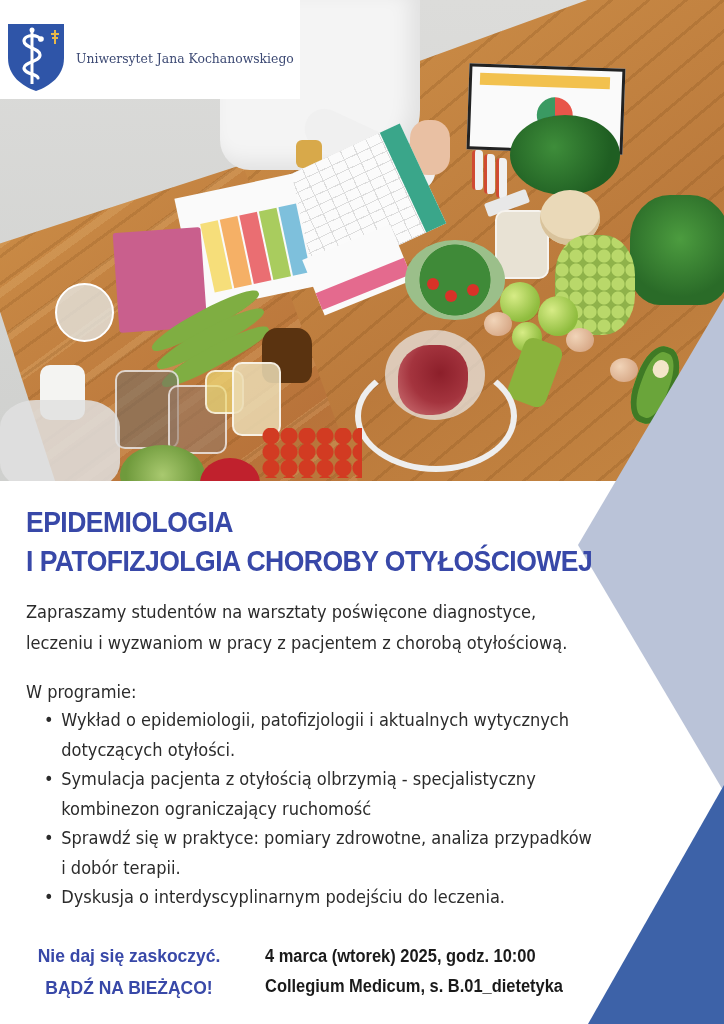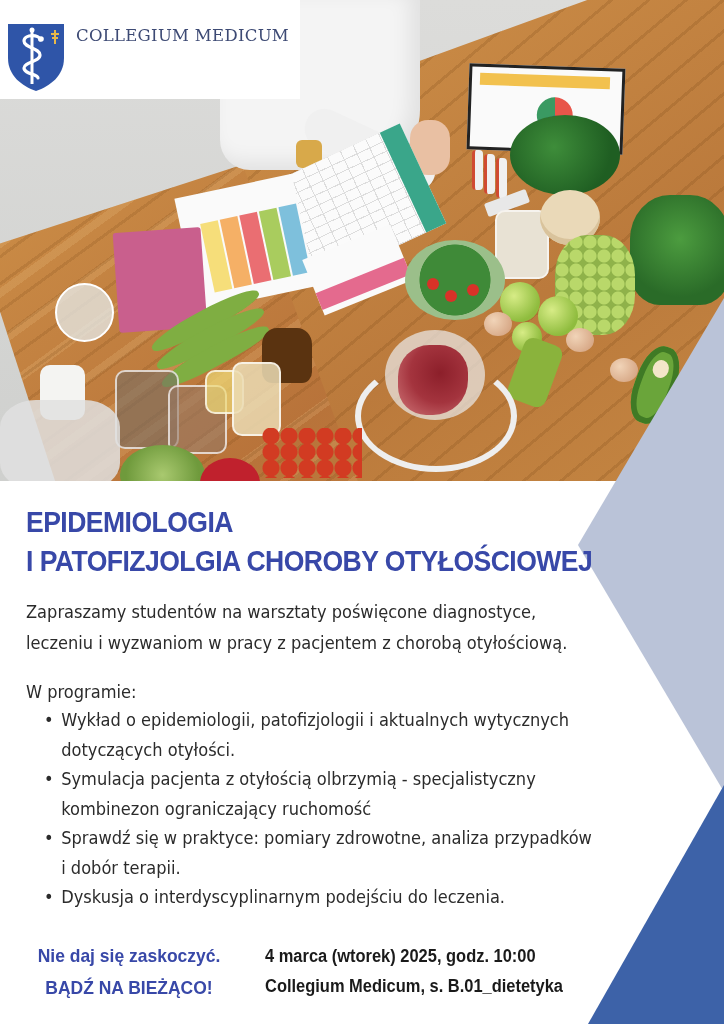--- a/index.html
+++ b/index.html
@@ -213,21 +213,21 @@
     <line x1="26" y1="8" x2="26" y2="62" stroke="#ffffff" stroke-width="3"></line>
     <circle cx="26" cy="8" r="2.5" fill="#ffffff"></circle>
     <path d="M34 18 C34 12 18 12 18 19 C18 26 34 26 34 33 C34 40 18 40 18 46 C18 52 32 52 32 56" stroke="#ffffff" stroke-width="3.2" fill="none" stroke-linecap="round"></path>
     <circle cx="35" cy="17" r="2.8" fill="#ffffff"></circle>
     <g stroke="#e8b84a" stroke-width="2">
       <line x1="49" y1="8" x2="49" y2="22"></line>
       <line x1="45" y1="12" x2="53" y2="12"></line>
       <line x1="46" y1="16" x2="52" y2="16"></line>
     </g>
   </svg>
-  <div class="logo-title">COLLEGIUM MEDICUM</div>
+  <div class="logo-sub">Uniwersytet Jana Kochanowskiego</div>
 </div>
 
 <svg class="shape" viewBox="0 0 724 1024">
   <polygon points="724,298 578,545 724,792" fill="#bac3d8"></polygon>
   <polygon points="724,785 724,1024 588,1024" fill="#3d62a8"></polygon>
 </svg>
 
 <h1 class="title">
   <span style="display:block">EPIDEMIOLOGIA</span>
   <span style="display:block">I PATOFIZJOLGIA CHOROBY OTYŁOŚCIOWEJ</span>

